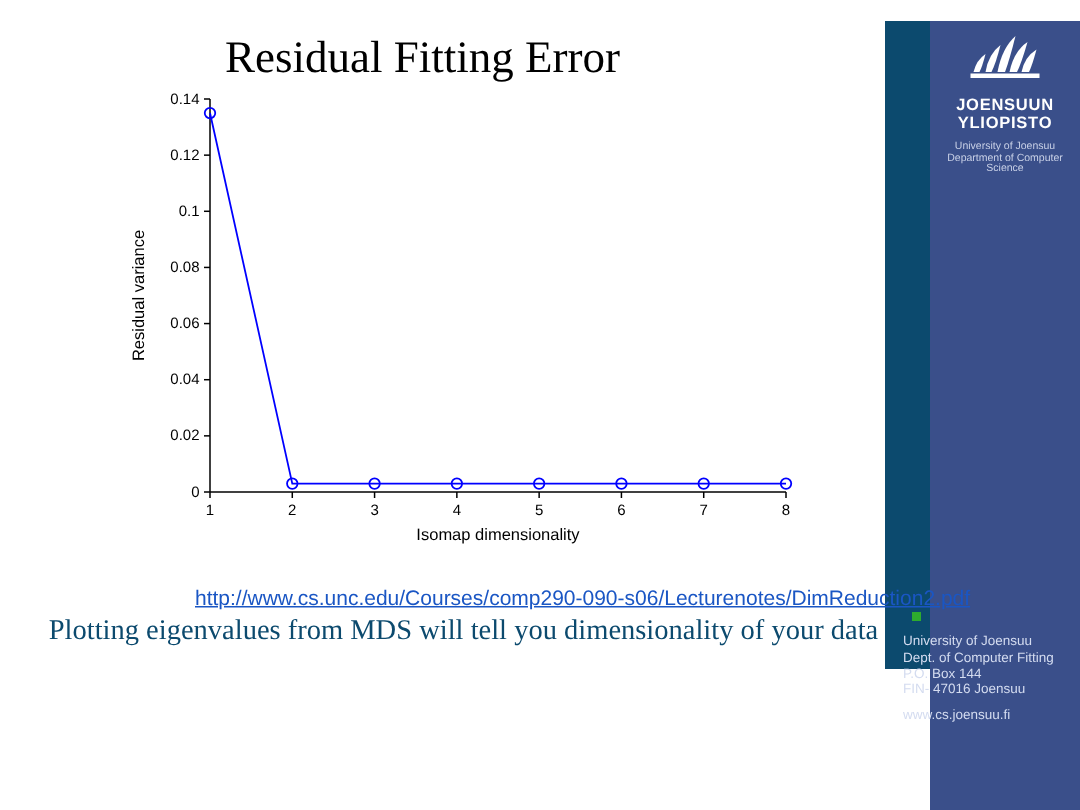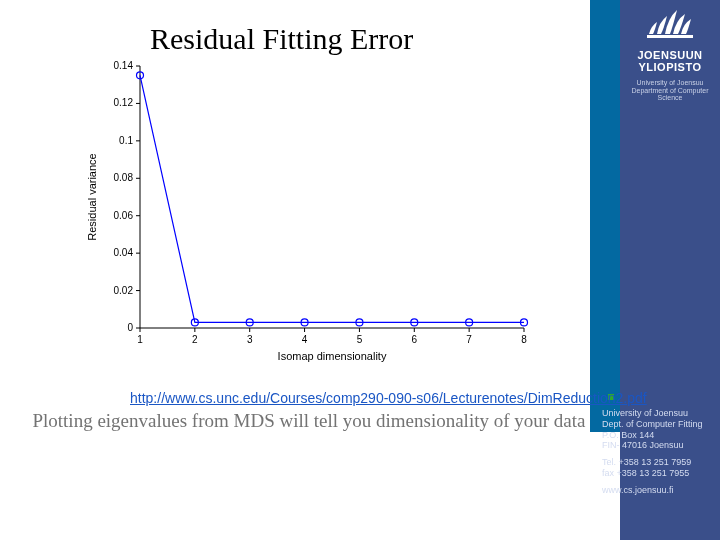--- a/index.html
+++ b/index.html
@@ -9,24 +9,24 @@
     background: #fff;
     font-family: "Times New Roman", serif;
     position: relative;
     overflow: hidden;
   }
 
   
   .sidebar {
     position: absolute;
     right: 0;
-    top: 0;
+    top: 14px;
     width: 130px;
     height: 432px;
-    background: #0369a1;
+    background: #0c4a6e;
   }
   .sidebar::before {
     content: "";
     position: absolute;
     right: 0;
     top: 0;
     width: 100px;
     height: 540px;
     background: #3a4f8a;
   }
@@ -104,21 +104,21 @@
     color: #1a56c4;
     text-decoration: underline;
   }
 
   .caption {
     position: absolute;
     left: 30px;
     top: 408px;
     width: 558px;
     font-size: 19px;
-    color: #737373;
+    color: #0c4a6e;
     text-align: center;
     line-height: 1.35;
   }
 </style>
 </head>
 <body>
 
 <div class="sidebar">
   <div class="logo-block">
     <svg class="logo-svg" width="54" height="40" viewBox="0 0 54 40">
@@ -140,24 +140,20 @@
   </div>
 
   <div class="green-square"></div>
 
   <div class="contact">
     <div class="blk">
       <div>University of Joensuu</div>
       <div>Dept. of Computer Fitting</div>
       <div>P.O. Box 144</div>
       <div>FIN- 47016 Joensuu</div>
-    </div>
-    <div class="blk">
-      <div>Tel. +358 13 251 7959</div>
-      <div>fax +358 13 251 7955</div>
     </div>
     <div>www.cs.joensuu.fi</div>
   </div>
 </div>
 
 <div class="slide-title">Residual Fitting Error</div>
 
 <div class="chart">
   <svg id="chart-svg" width="452" height="310">
       <line x1="58" y1="10" x2="58" y2="272" stroke="#000" stroke-width="1"></line>

